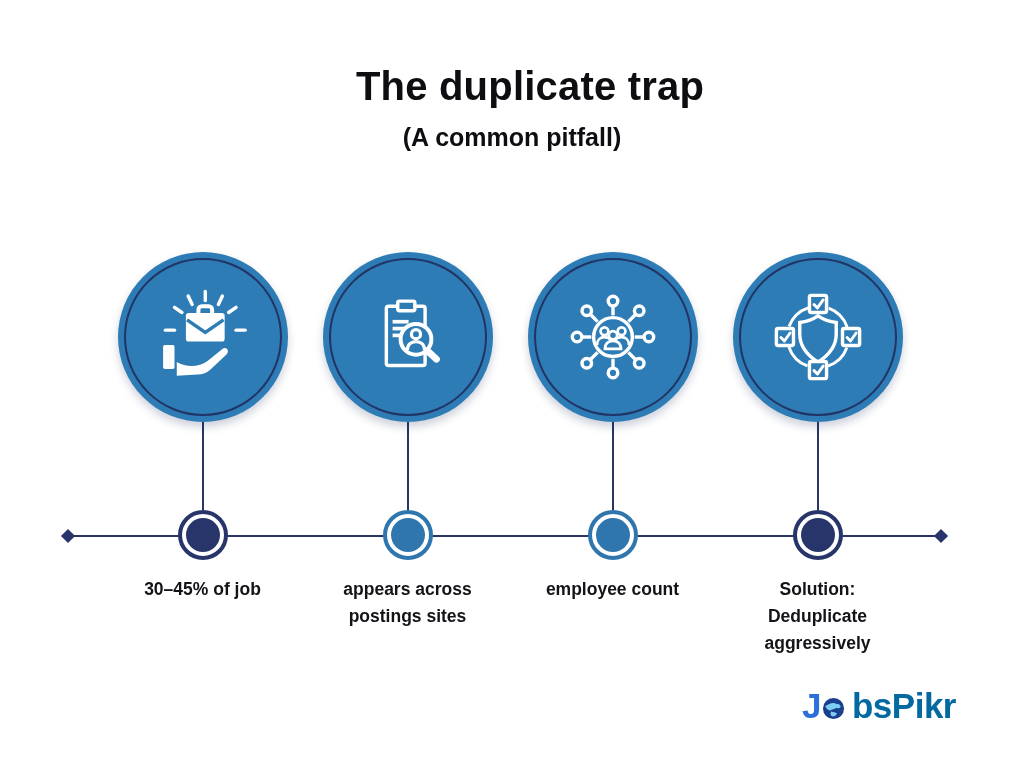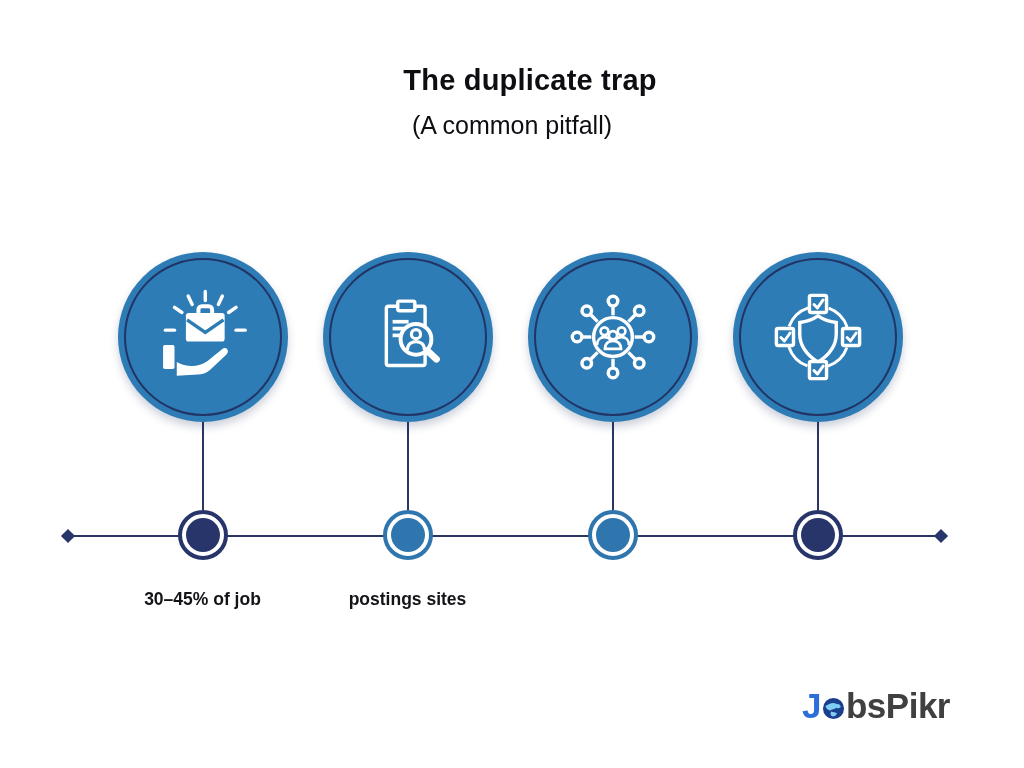--- a/index.html
+++ b/index.html
@@ -1,22 +1,22 @@
 <!DOCTYPE html>
 <html><head>
 <meta charset="utf-8">
 <style>
   html,body { margin:0; padding:0; }
   body {
     width:1024px; height:768px; position:relative; overflow:hidden;
     background:#ffffff; font-family:"Liberation Sans", sans-serif;
   }
   .header { position:absolute; top:64px; left:0; width:100%; text-align:center; }
-  .title { font-size:29px; font-weight:bold; color:#0d0d12; letter-spacing:0.2px;margin-left:36px; }
-  .subtitle { margin-top:14px; font-size:25px; font-weight:normal; color:#0d0d12; }
+  .title { font-size:40px; font-weight:bold; color:#0d0d12; letter-spacing:0.2px;margin-left:36px; }
+  .subtitle { margin-top:14px; font-size:25px; font-weight:bold; color:#0d0d12; }
 
   .steps { position:absolute; left:100px; top:252px; width:820px; display:flex; z-index:2; }
   .col { width:205px; display:flex; flex-direction:column; align-items:center; }
   .big-circle {
     position:relative; width:170px; height:170px; border-radius:50%;
     background:#2d7cb5; display:flex; align-items:center; justify-content:center;
     box-shadow:0 5px 9px rgba(30,45,90,0.22);
   }
   .big-circle::after {
     content:""; position:absolute; inset:6px; border:2px solid #223465;
@@ -25,37 +25,37 @@
   .big-circle svg { width:114px; height:114px; }
   .connector { width:2px; height:88px; background:#2a3564; }
   .node {
     width:50px; height:50px; border-radius:50%; background:#ffffff;
     display:flex; align-items:center; justify-content:center; box-sizing:border-box;
   }
   .node-inner { width:34px; height:34px; border-radius:50%; }
   .node-dark { border:4px solid #28356a; } .node-dark .node-inner { background:#28356a; }
   .node-blue { border:4px solid #2e76ad; } .node-blue .node-inner { background:#2e76ad; }
   .label {
-    margin-top:26px; text-align:center; font-size:17.5px; font-weight:bold;
+    margin-top:16px; text-align:center; font-size:17.5px; font-weight:bold;
     color:#131318; line-height:27px; white-space:nowrap;
   }
   .label span { display:block; }
 
   .timeline { position:absolute; top:534px; left:0; width:1024px; height:4px; z-index:1; }
   .tl-line { position:absolute; top:1px; left:70px; width:872px; height:2px; background:#2a3564; }
   .tl-diamond { position:absolute; top:-3px; width:10px; height:10px; background:#28356a; transform:rotate(45deg); }
   .tl-diamond.left { left:63px; }
   .tl-diamond.right { left:936px; }
 
   .logo {
     position:absolute; top:686px; left:802px; display:flex; align-items:center;
     font-weight:bold; font-size:35px; letter-spacing:-0.5px;
   }
   .lj { color:#2d6fd8; }
-  .lrest { color:#404040; }
+  .lrest { color:#0369a1;margin-left:6px; }
   .globe { width:23px; height:23px; margin:5px 1px 0 1px; }
 </style>
 </head>
 <body>
 
 <div class="header">
   <div class="title">The duplicate trap</div>
   <div class="subtitle">(A common pitfall)</div>
 </div>
 
@@ -107,20 +107,21 @@
         <circle cx="57" cy="47.5" r="4" fill="none" stroke="#fff" stroke-width="2.8"></circle>
         <path d="M49.5,61.5 c0,-5 3.2,-7.5 7.5,-7.5 s7.5,2.5 7.5,7.5" fill="none" stroke="#fff" stroke-width="2.8"></path>
         <line x1="67" y1="62" x2="75" y2="69.5" stroke="#fff" stroke-width="6" stroke-linecap="round"></line>
       </svg>
     </div>
     <div class="connector"></div>
     <div class="node node-blue">
         <div class="node-inner"></div>
       </div>
     <div class="label">
+      <span>appears across</span>
       <span>postings sites</span>
     </div>
   </div>
 
   <div class="col">
     <div class="big-circle">
       <svg viewBox="0 0 100 100">
         <g stroke="#fff" stroke-width="3" fill="none">
           <circle cx="50" cy="50" r="17"></circle>
           <line x1="69" y1="50" x2="77" y2="50"></line>
@@ -148,20 +149,21 @@
           <circle cx="50" cy="48.5" r="3.6"></circle>
           <path d="M43,60.5 c0,-5 3.2,-7.2 7,-7.2 s7,2.2 7,7.2 z"></path>
         </g>
       </svg>
     </div>
     <div class="connector"></div>
     <div class="node node-blue">
         <div class="node-inner"></div>
       </div>
     <div class="label">
+      <span>employee count</span>
     </div>
   </div>
 
   <div class="col">
     <div class="big-circle">
       <svg viewBox="0 0 100 100">
         <circle cx="50" cy="50" r="27" fill="none" stroke="#fff" stroke-width="2.6" stroke-dasharray="24 18.4" stroke-dashoffset="33"></circle>
         <path d="M50,31.5 c5.5,3.8 10.5,5.3 16,5.8 v10.2 c0,11.5 -7.5,19 -16,24.5 c-8.5,-5.5 -16,-13 -16,-24.5 v-10.2 c5.5,-0.5 10.5,-2 16,-5.8 z" fill="#2d7cb5" stroke="#fff" stroke-width="3"></path>
         <g stroke="#fff" stroke-width="3" fill="#2d7cb5">
           <rect x="42.5" y="13.5" width="15" height="15" rx="1.5"></rect>
@@ -174,20 +176,25 @@
           <polyline points="46.5,79.5 49.5,82.5 54.5,75.5"></polyline>
           <polyline points="17.5,50.5 20.5,53.5 25.5,46.5"></polyline>
           <polyline points="75.5,50.5 78.5,53.5 83.5,46.5"></polyline>
         </g>
       </svg>
     </div>
     <div class="connector"></div>
     <div class="node node-dark">
         <div class="node-inner"></div>
       </div>
+    <div class="label">
+      <span>Solution:</span>
+      <span>Deduplicate</span>
+      <span>aggressively</span>
+    </div>
   </div>
 
 </div>
 
 <div class="logo">
   <span class="lj">J</span>
   <svg class="globe" viewBox="0 0 24 24">
     <circle cx="12" cy="12" r="11" fill="#1a3f8c"></circle>
     <path d="M3.5,9.5 c3,-1.2 5,-3.2 8.5,-3.2 c2,0 3,1.6 5.5,1.1 l2.2,2.6 c-1,2 -3.2,2.1 -4.7,1.1 c-2,2 -5,1 -6.2,3 c-2.2,0 -4.3,-1.6 -5.3,-4.6 z" fill="#7ecdf4"></path>
     <path d="M9.5,15 c2.2,1.1 5,0.5 6.2,2.1 c-1.1,2.1 -3.2,3.6 -5.2,3 c-1.6,-1.1 -2.1,-3.1 -1,-5.1 z" fill="#7ecdf4"></path>

